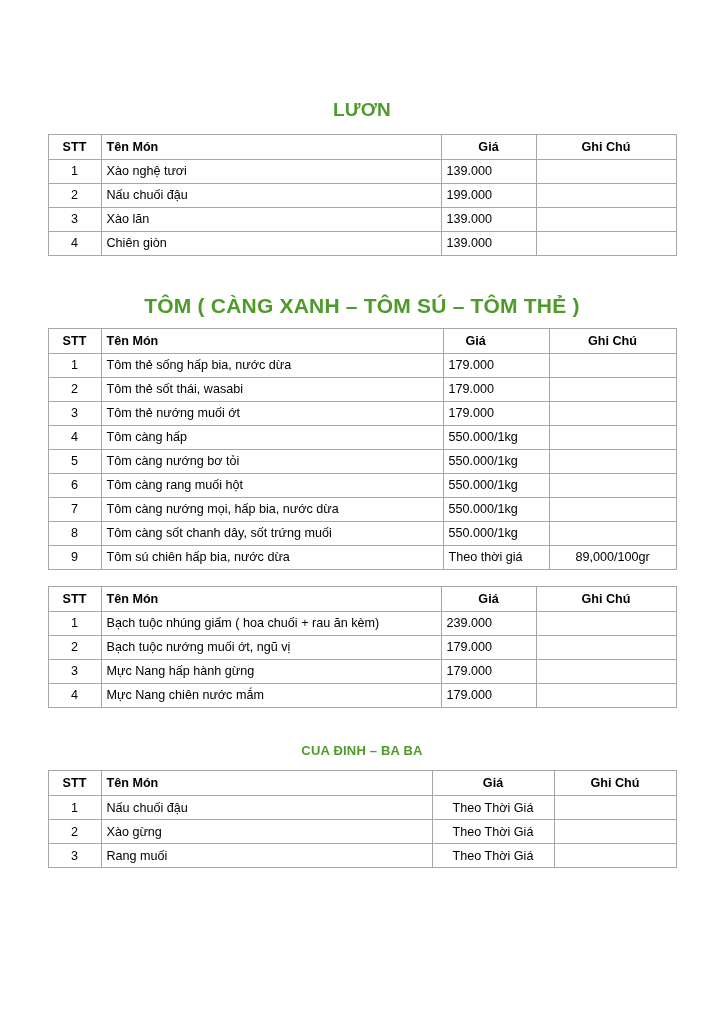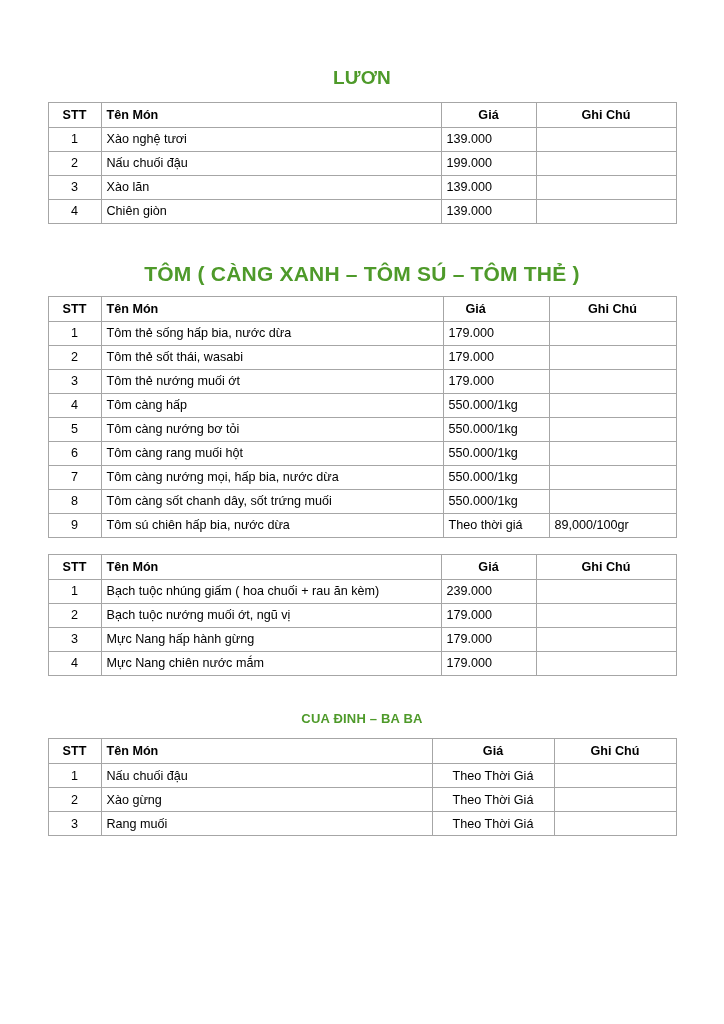--- a/index.html
+++ b/index.html
@@ -27,21 +27,21 @@
   }
   .section-title {
     text-align: center;
     color: #4e9a2a;
     font-weight: bold;
     font-size: 19.5px;
     letter-spacing: 0.2px;
     line-height: 1.1;
     white-space: nowrap;
   }
-  .sec-luon .section-title { font-size: 19px; padding-top: 68px; }
+  .sec-luon .section-title { font-size: 19px; padding-top: 100px; }
   .sec-tom  .section-title { font-size: 21px; padding-top: 22px; }
   .sec-muc  .section-title { font-size: 19.5px; padding-top: 20px; }
   .sec-cua  .section-title { font-size: 13px; padding-top: 20px; }
 
   table.menu {
     border-collapse: collapse;
     table-layout: fixed;
     margin: 16px auto;
     width: 628px;
     font-size: 12.6px;
@@ -62,21 +62,21 @@
     white-space: nowrap;
   }
   table.menu thead th {
     font-weight: bold;
     height: 24px;
     font-size: 12.6px;
   }
   .c-stt   { text-align: center; }
   .c-name  { text-align: left; }
   .c-price { text-align: right; }
-  .c-note  { }
+  .c-note  { text-align: center; }
 
   thead .h-stt  { text-align: center; }
   thead .h-name { text-align: left; }
   thead .h-note { text-align: center; }
 
   
   .w-a col.col-stt   { width: 53px; }
   .w-a col.col-name  { width: 340px; }
   .w-a col.col-price { width: 95px; }
   .w-a col.col-note  { width: 140px; }

